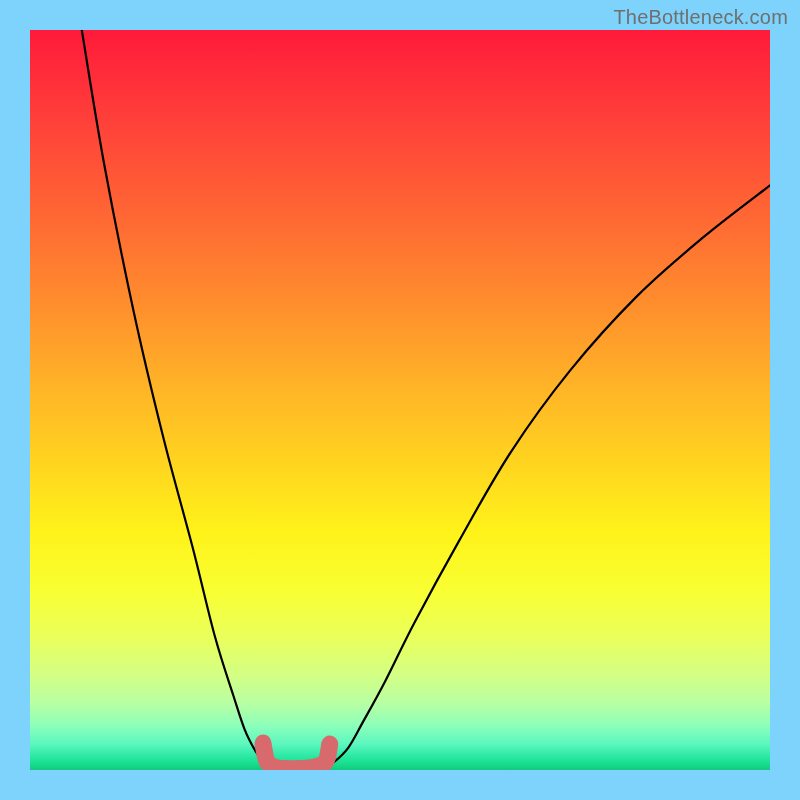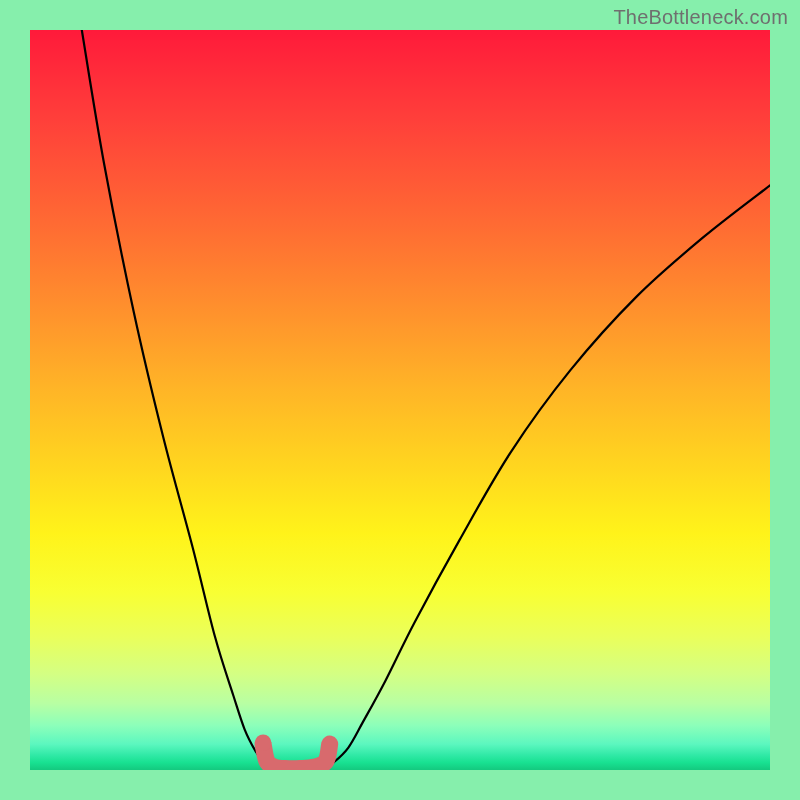--- a/index.html
+++ b/index.html
@@ -10,21 +10,21 @@
     background: #000;
     overflow: hidden;
     font-family: Arial, Helvetica, sans-serif;
   }
   .frame {
     position: absolute;
     left: 0;
     top: 0;
     width: 800px;
     height: 800px;
-    background: #86efac;
+    background: #7dd3fc;
   }
   .plot-area {
     position: absolute;
     left: 30px;
     top: 30px;
     width: 740px;
     height: 740px;
     overflow: hidden;
   }
   .gradient {

